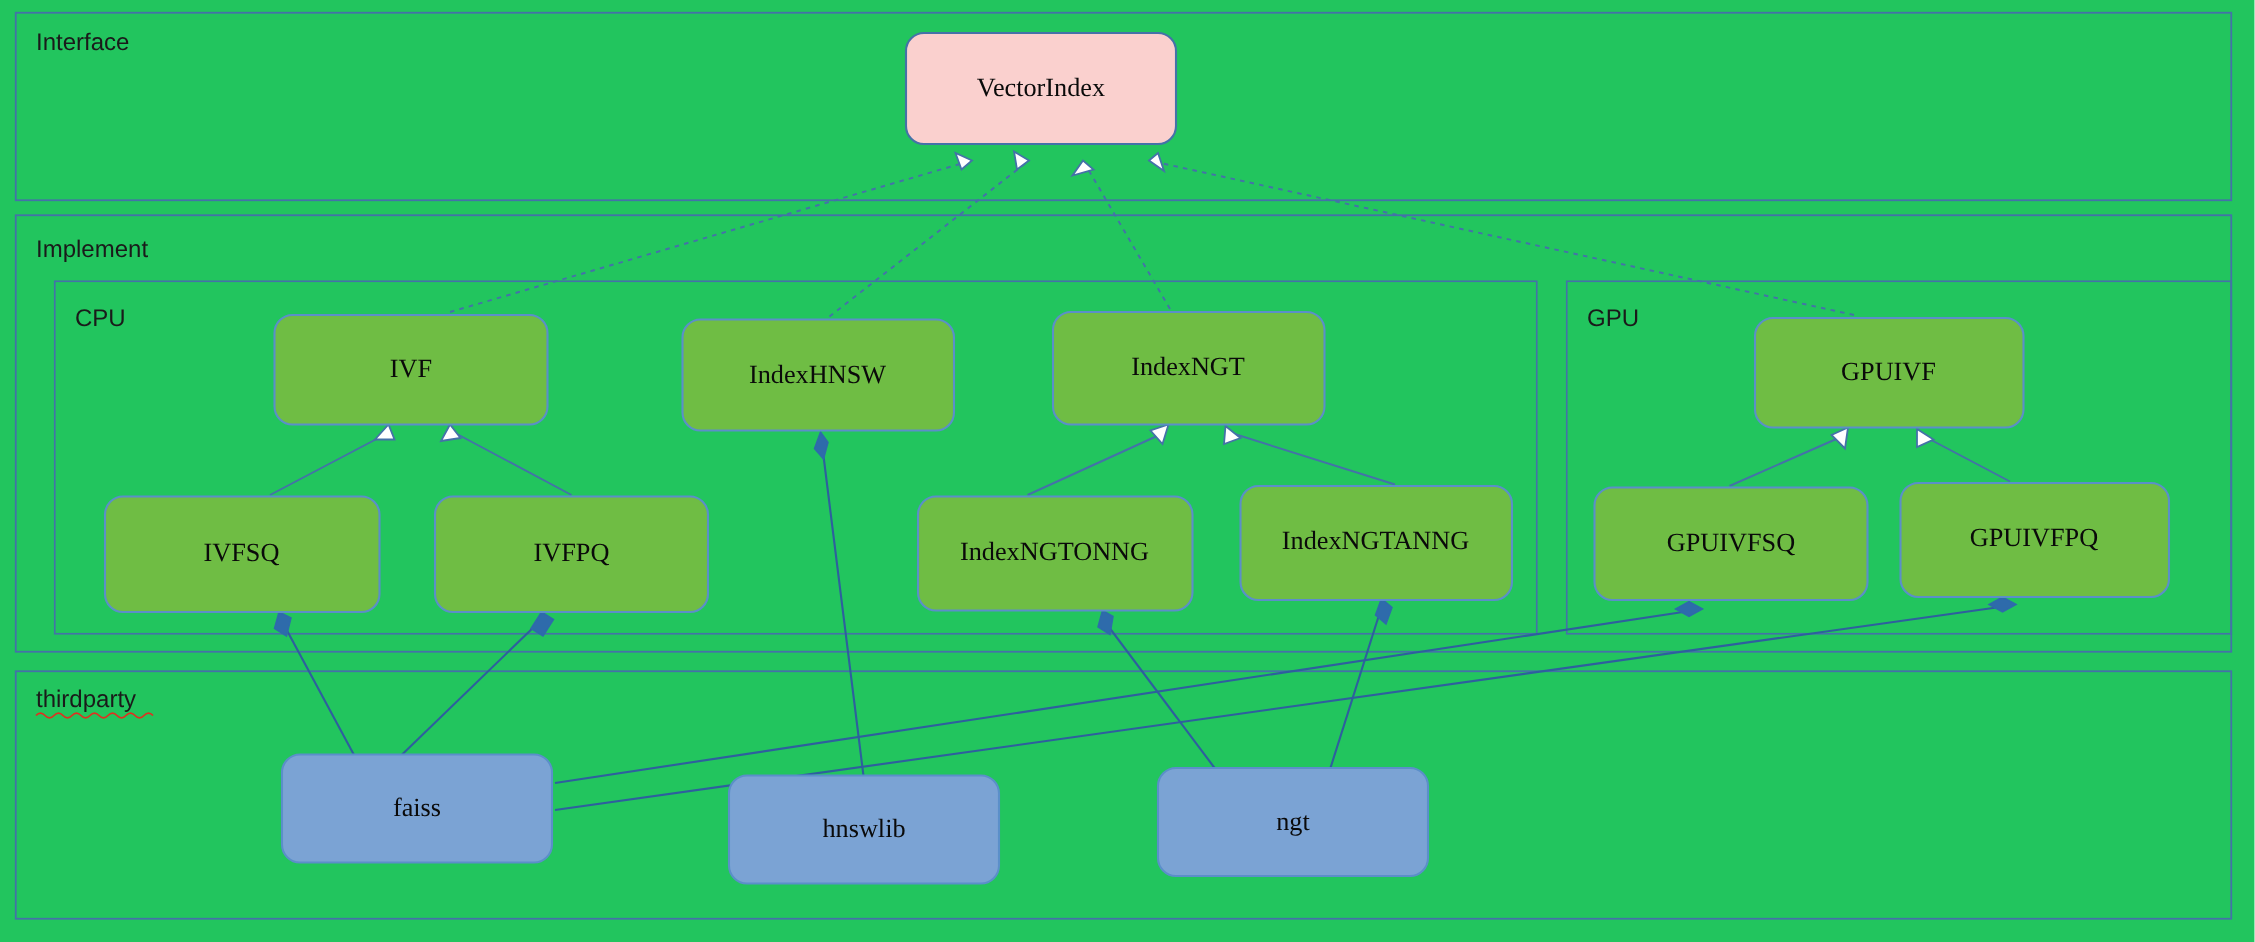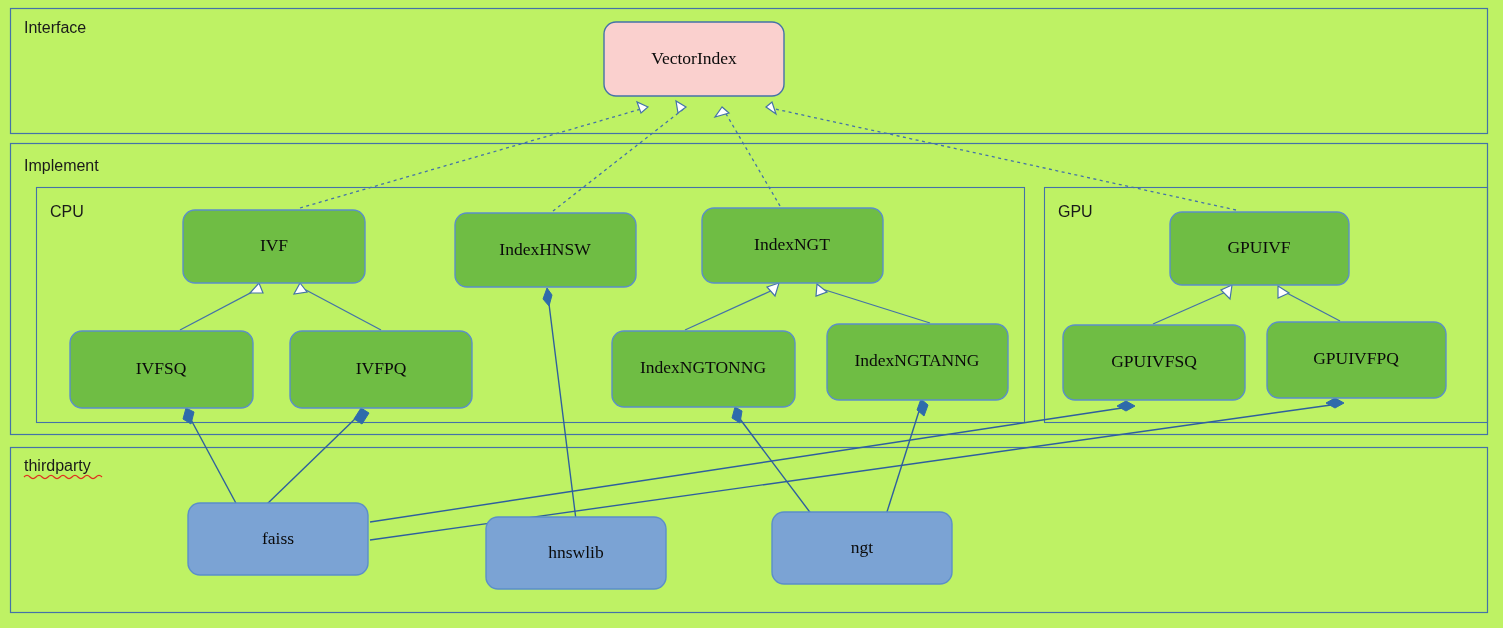--- a/index.html
+++ b/index.html
@@ -4,21 +4,21 @@
 <style>
   html, body {
     margin: 0;
     padding: 0;
     background: #ffffff;
   }
   #canvas {
     position: relative;
     width: 1503px;
     height: 628px;
-    background: #bef264;
+    background: #22c55e;
     font-family: "Liberation Sans", sans-serif;
     overflow: hidden;
   }
   svg.diagram {
     position: absolute;
     top: 0;
     left: 0;
     width: 1503px;
     height: 628px;
   }

